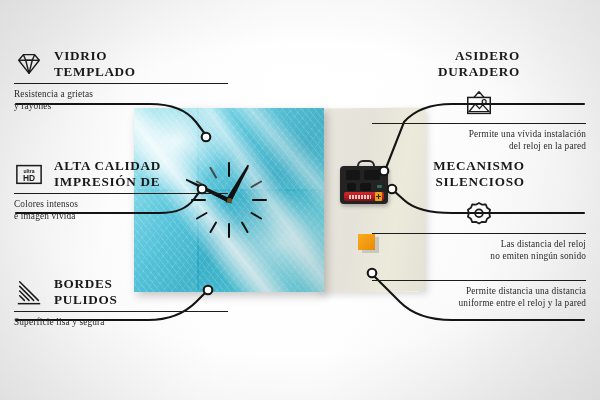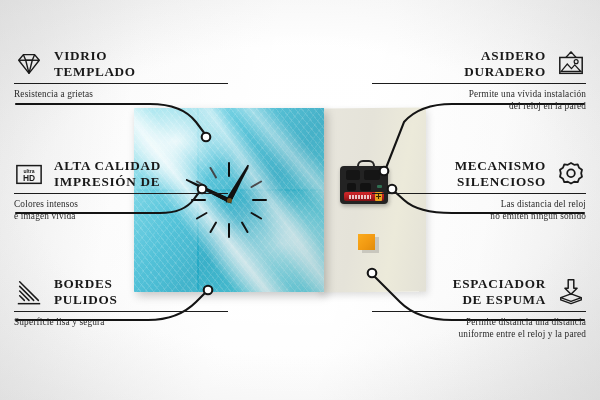--- a/index.html
+++ b/index.html
@@ -99,21 +99,21 @@
     background:linear-gradient(135deg,#fbab1d 0%,#f29a12 55%,#e08c0c 100%);}
 
   
   .conn{position:absolute;inset:0;width:600px;height:400px;pointer-events:none;}
 
   
   .feat{position:absolute;width:214px;}
   .feat.L{text-align:left;}
   .feat.R{text-align:right;}
   .f-head{display:flex;align-items:center;gap:10px;}
-  .feat.R .f-head{justify-content:flex-end;}
+  .feat.R .f-head{justify-content:flex-start;flex-direction:column;}
   .f-title{font-family:"Liberation Serif",serif;font-weight:700;font-size:13.2px;letter-spacing:.7px;
     color:#191919;line-height:15.5px;text-transform:uppercase;}
   .f-rule{height:1.3px;background:#1c1c1c;margin:4px 0 5px 0;}
   .f-desc{font-family:"Liberation Serif",serif;font-size:9.3px;line-height:11.4px;color:#2a2a2a;letter-spacing:.15px;}
 
   .ico{width:30px;height:28px;flex:0 0 30px;display:block;}
 
   
   #feat-glass   {left:14px;  top:48px;}
   #feat-print   {left:14px;  top:158px;}
@@ -232,20 +232,21 @@
           <path d="M12.5,11 L19.5,11"></path>
         </g>
       </svg>
       <div>
         <div class="f-title">VIDRIO</div>
         <div class="f-title">TEMPLADO</div>
       </div>
     </div>
     <div class="f-rule"></div>
     <div class="f-desc">Resistencia a grietas</div>
+    <div class="f-desc">y rayones</div>
   </div>
 
   <div class="feat L" id="feat-print">
     <div class="f-head">
       <svg class="ico" viewBox="0 0 32 30">
         <rect x="3" y="6" width="26" height="19" fill="none" stroke="#1a1a1a" stroke-width="1.6"></rect>
         <text x="16" y="14.2" font-family="Liberation Sans, sans-serif" font-size="5.4" font-weight="700" fill="#1a1a1a" text-anchor="middle">ultra</text>
         <text x="16" y="22.4" font-family="Liberation Sans, sans-serif" font-size="9" font-weight="700" fill="#1a1a1a" text-anchor="middle">HD</text>
       </svg>
       <div>
@@ -310,29 +311,18 @@
                  L4.2,18 L5.1,14.2 L4.2,10.4 L7.4,8.3 L8.8,4.7 L12.6,5.1 Z" fill="none" stroke="#1a1a1a" stroke-width="1.9" stroke-linejoin="round"></path>
         <circle cx="16" cy="14.2" r="4.1" fill="none" stroke="#1a1a1a" stroke-width="1.9"></circle>
       </svg>
     </div>
     <div class="f-rule"></div>
     <div class="f-desc">Las distancia del reloj</div>
     <div class="f-desc">no emiten ningún sonido</div>
   </div>
 
   <div class="feat R" id="feat-foam">
-    <div class="f-head">
-      <div>
-        <div class="f-title">ESPACIADOR</div>
-        <div class="f-title">DE ESPUMA</div>
-      </div>
-      <svg class="ico" viewBox="0 0 32 30">
-        <path d="M13,2 L19,2 L19,11 L22.5,11 L16,17.5 L9.5,11 L13,11 Z" fill="none" stroke="#1a1a1a" stroke-width="1.6" stroke-linejoin="round"></path>
-        <path d="M16,17 L27,21 L16,25 L5,21 Z" fill="none" stroke="#1a1a1a" stroke-width="1.5" stroke-linejoin="round"></path>
-        <path d="M5,21 L5,23.5 L16,27.5 L27,23.5 L27,21" fill="none" stroke="#1a1a1a" stroke-width="1.5" stroke-linejoin="round"></path>
-      </svg>
-    </div>
     <div class="f-rule"></div>
     <div class="f-desc">Permite distancia una distancia</div>
     <div class="f-desc">uniforme entre el reloj y la pared</div>
   </div>
 
 </div>
 
 </body></html>

